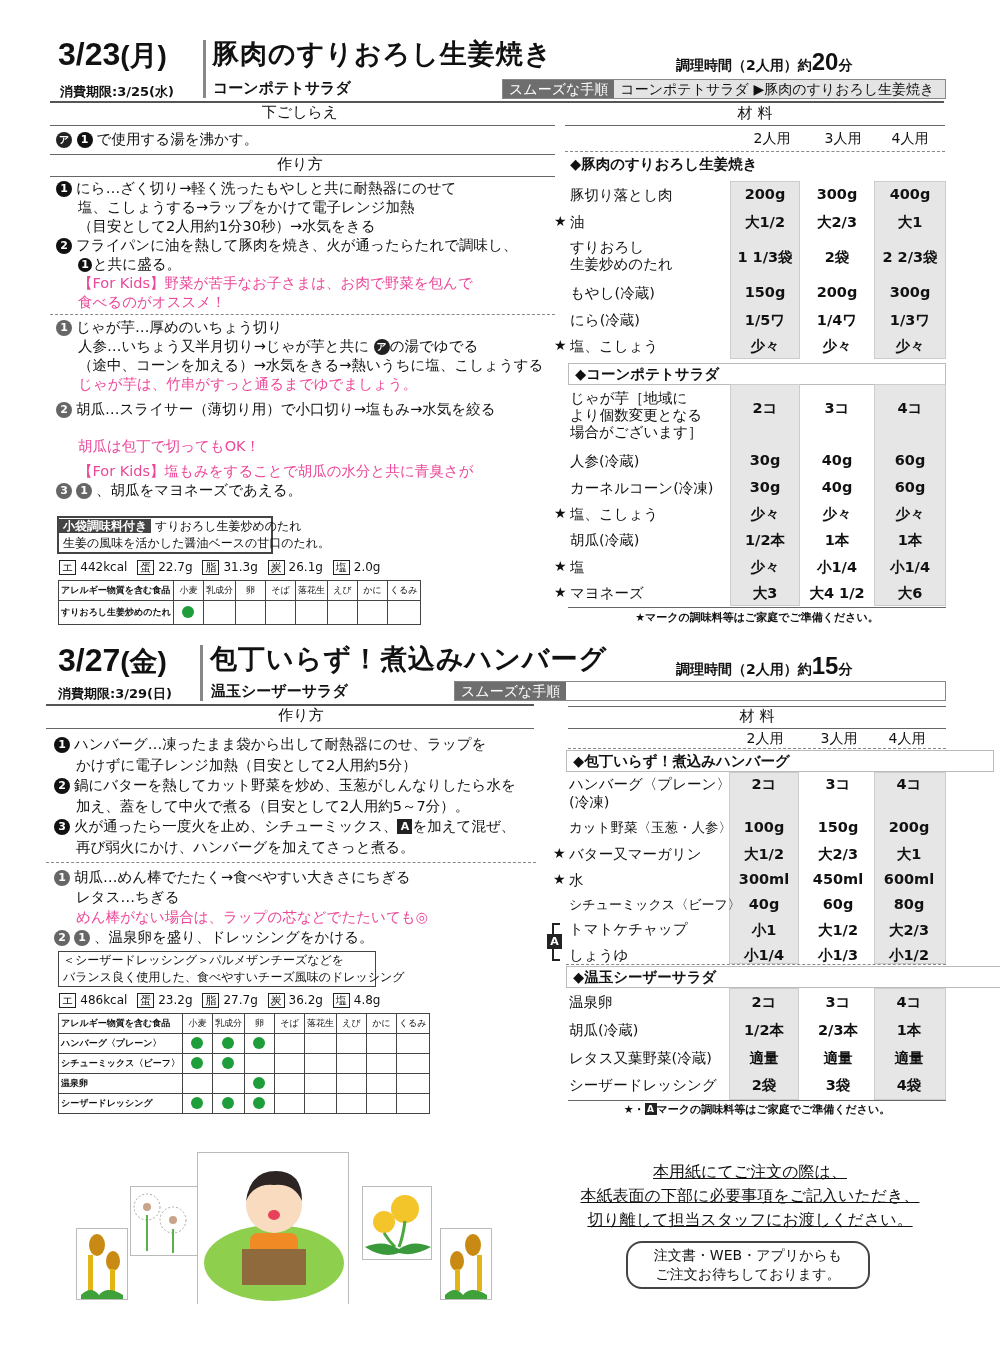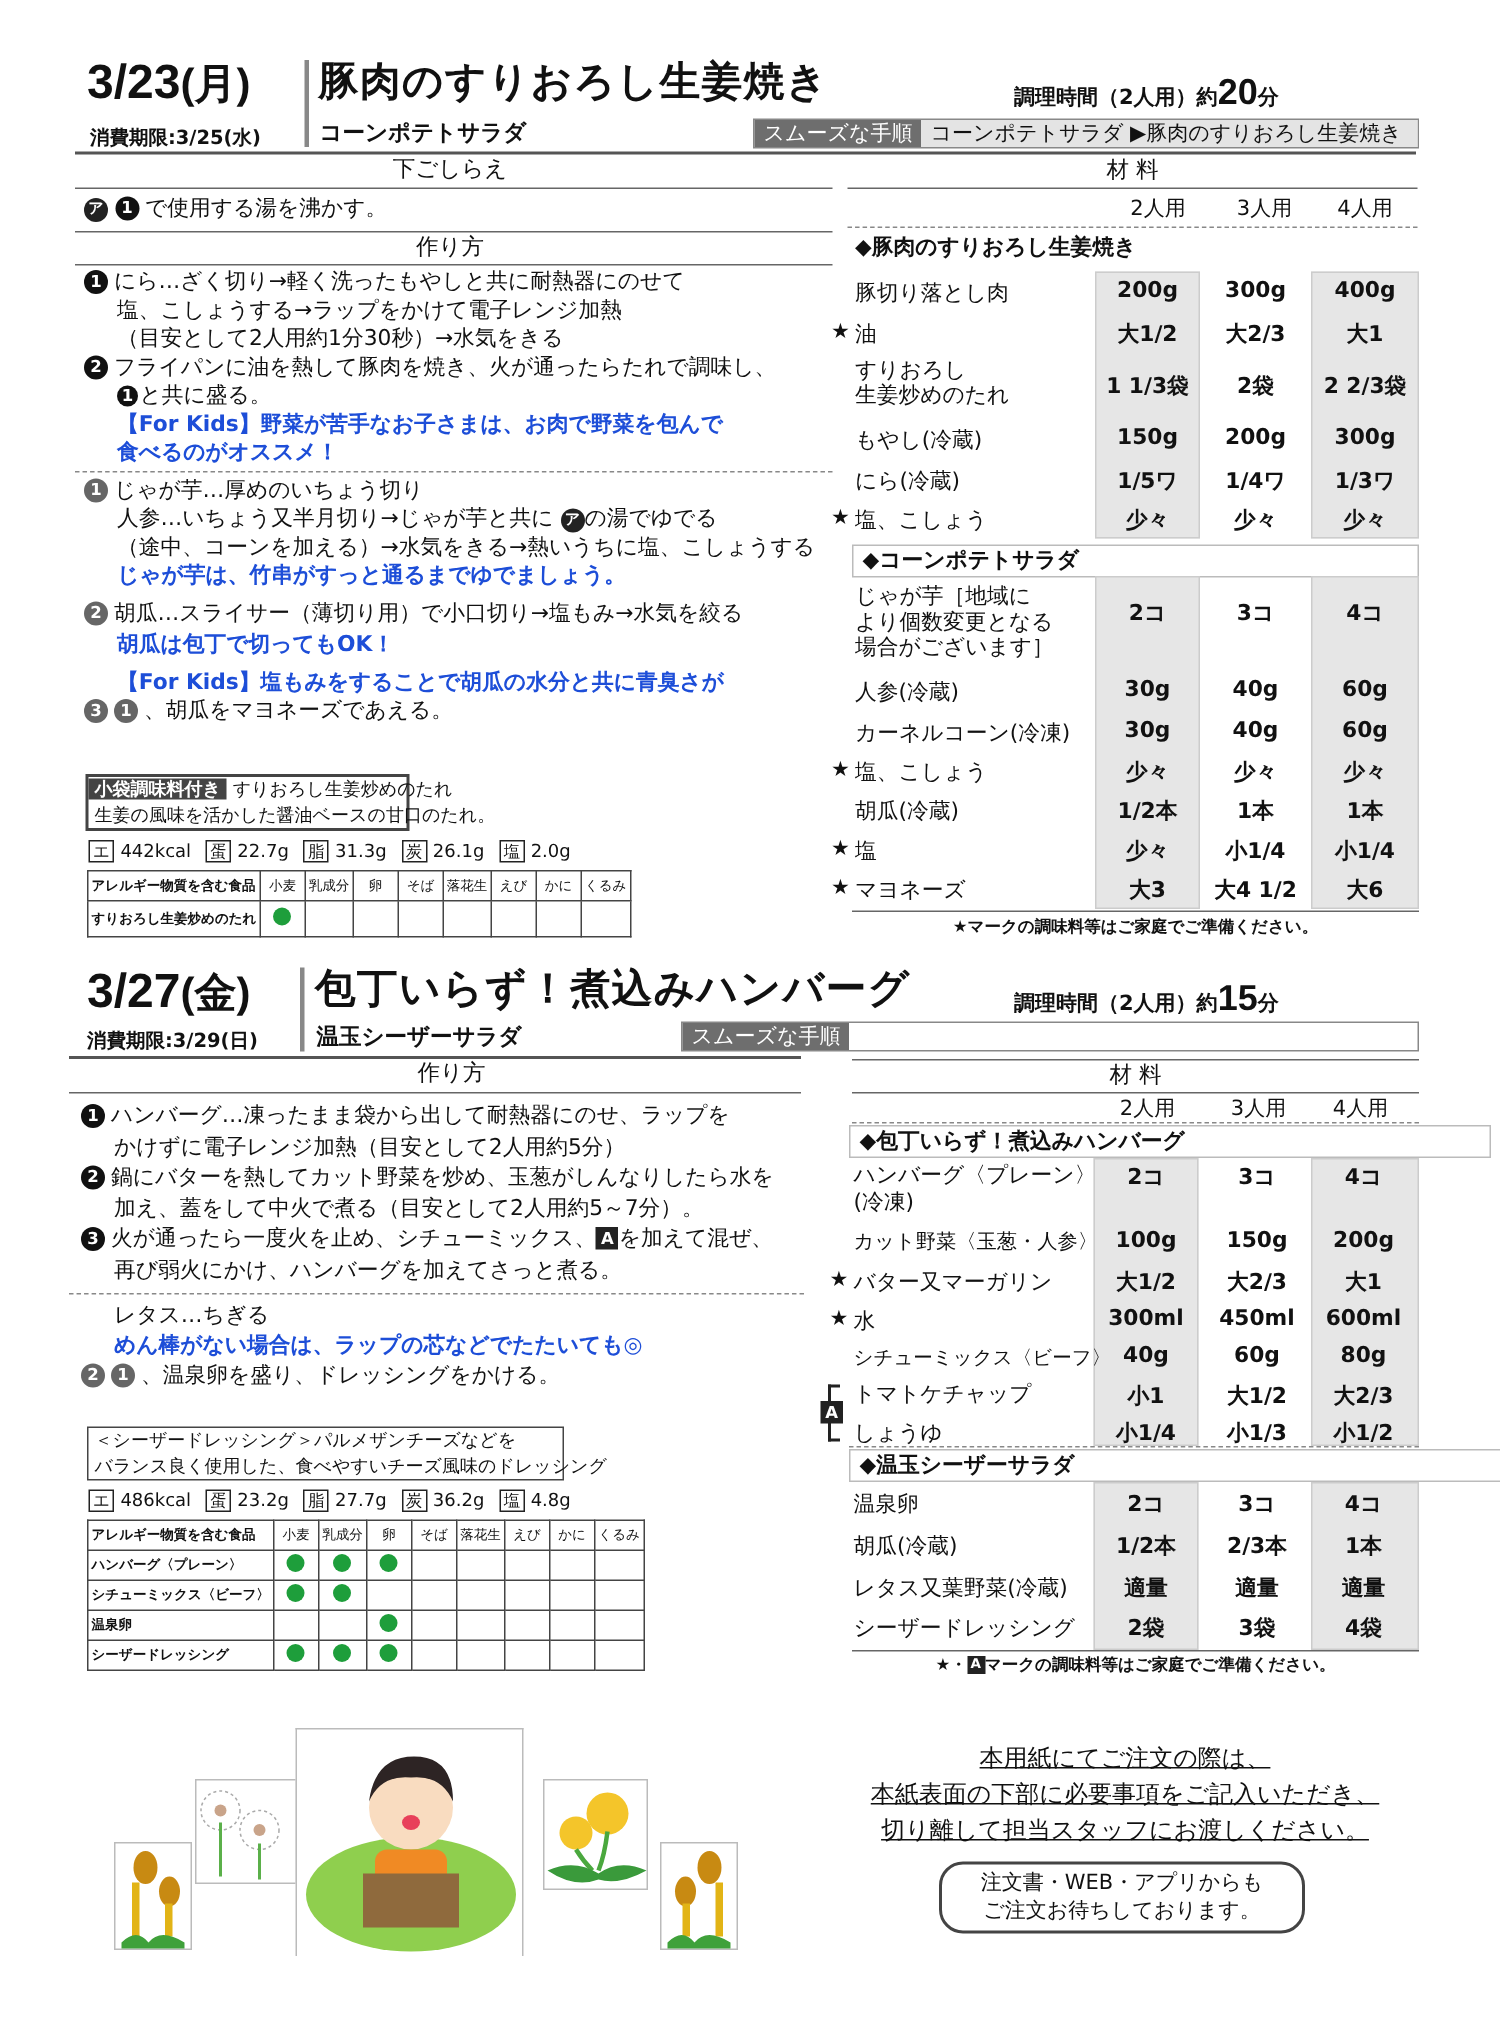--- a/index.html
+++ b/index.html
@@ -18,21 +18,21 @@
 .smooth .lab{background:#6e6e6e;color:#fff;padding:0 6px;line-height:19px}
 .smooth .txt{background:#e4e4e4;padding:0 6px;line-height:19px;flex:1}
 .hline{height:2px;background:#555}
 .hline1{height:1px;background:#666}
 .dash{border-top:1.5px dashed #888;height:0}
 .sechead{font-size:15px;text-align:center;font-weight:500}
 .step{font-size:14.5px;line-height:19px;white-space:nowrap}
 .step .num{display:inline-block;width:16px;height:16px;border-radius:50%;background:#111;color:#fff;font-size:11px;text-align:center;line-height:16px;font-weight:bold;margin-right:4px;vertical-align:1px}
 .step .num.g{background:#666}
 .step .ind{padding-left:22px}
-.gray{color:#1d4ed8;font-weight:bold}
+.gray{color:#ec4899;font-weight:normal}
 .circA{display:inline-block;width:16px;height:16px;border-radius:50%;background:#222;color:#fff;font-size:10px;text-align:center;line-height:16px;font-weight:bold;vertical-align:1px}
 .boxA{display:inline-block;width:15px;height:15px;background:#222;color:#fff;font-size:11px;text-align:center;line-height:15px;font-weight:bold;vertical-align:1px}
 .info{border:2px solid #444;font-size:12px;line-height:17px;white-space:nowrap;padding:0 4px}
 .info .tag{background:#444;color:#fff;padding:0 4px;margin-left:-4px;font-weight:bold}
 .nutr{font-size:12px;white-space:nowrap;font-family:"DejaVu Sans",sans-serif}
 .nutr .k{display:inline-block;border:1px solid #222;padding:0 2px;font-size:11px;line-height:13px;margin-right:4px}
 .nutr .v{margin-right:6px}
 table.alg{border-collapse:collapse;font-size:9px;position:absolute}
 table.alg td{border:1px solid #444;height:20px;text-align:center;padding:0 2px;white-space:nowrap}
 table.alg td.n{text-align:left;font-weight:bold;width:114px}
@@ -80,21 +80,21 @@
   <div class="ind gray">【For Kids】野菜が苦手なお子さまは、お肉で野菜を包んで</div>
   <div class="ind gray">食べるのがオススメ！</div>
 </div>
 <div class="abs dash" style="left:50px;top:314px;width:505px"></div>
 
 <div class="abs step" style="left:56px;top:318px">
   <div><span class="num g">1</span><span>じゃが芋…厚めのいちょう切り</span></div>
   <div class="ind"><span>人参…いちょう又半月切り→じゃが芋と共に</span> <span class="circA">ア</span><span>の湯でゆでる</span></div>
   <div class="ind">（途中、コーンを加える）→水気をきる→熱いうちに塩、こしょうする</div>
   <div class="ind gray" style="margin-bottom:6px">じゃが芋は、竹串がすっと通るまでゆでましょう。</div>
-  <div style="margin-bottom:2px"><span class="num g">2</span><span>胡瓜…スライサー（薄切り用）で小口切り→塩もみ→水気を絞る</span></div>
+  <div style="margin-bottom:18px"><span class="num g">2</span><span>胡瓜…スライサー（薄切り用）で小口切り→塩もみ→水気を絞る</span></div>
   <div class="ind gray" style="margin-bottom:6px">胡瓜は包丁で切ってもOK！</div>
   <div class="ind gray">【For Kids】塩もみをすることで胡瓜の水分と共に青臭さが</div>
   <div><span class="num g">3</span><span class="num g">1</span><span>、胡瓜をマヨネーズであえる。</span></div>
 </div>
 
 <div class="abs info" style="left:57px;top:516px;width:216px">
   <div><span class="tag">小袋調味料付き</span> <span>すりおろし生姜炒めのたれ</span></div>
   <div>生姜の風味を活かした醤油ベースの甘口のたれ。</div>
 </div>
 <div class="abs nutr" style="left:59px;top:560px">
@@ -228,20 +228,21 @@
   <div><span class="num">1</span><span>ハンバーグ…凍ったまま袋から出して耐熱器にのせ、ラップを</span></div>
   <div class="ind">かけずに電子レンジ加熱（目安として2人用約5分）</div>
   <div><span class="num">2</span><span>鍋にバターを熱してカット野菜を炒め、玉葱がしんなりしたら水を</span></div>
   <div class="ind">加え、蓋をして中火で煮る（目安として2人用約5～7分）。</div>
   <div><span class="num">3</span><span>火が通ったら一度火を止め、シチューミックス、</span><span class="boxA">A</span><span>を加えて混ぜ、</span></div>
   <div class="ind">再び弱火にかけ、ハンバーグを加えてさっと煮る。</div>
 </div>
 <div class="abs dash" style="left:46px;top:862px;width:490px"></div>
 
 <div class="abs step" style="left:54px;top:867px;line-height:20px">
+  <div><span class="num g">1</span><span>胡瓜…めん棒でたたく→食べやすい大きさにちぎる</span></div>
   <div class="ind">レタス…ちぎる</div>
   <div class="ind gray">めん棒がない場合は、ラップの芯などでたたいても◎</div>
   <div><span class="num g">2</span><span class="num g">1</span><span>、温泉卵を盛り、ドレッシングをかける。</span></div>
 </div>
 <div class="abs info" style="left:58px;top:951px;width:318px;font-size:12px;border-width:1.5px">
   <div>＜シーザードレッシング＞パルメザンチーズなどを</div>
   <div>バランス良く使用した、食べやすいチーズ風味のドレッシング</div>
 </div>
 <div class="abs nutr" style="left:59px;top:993px">
   <span class="k">エ</span><span class="v">486kcal</span>

